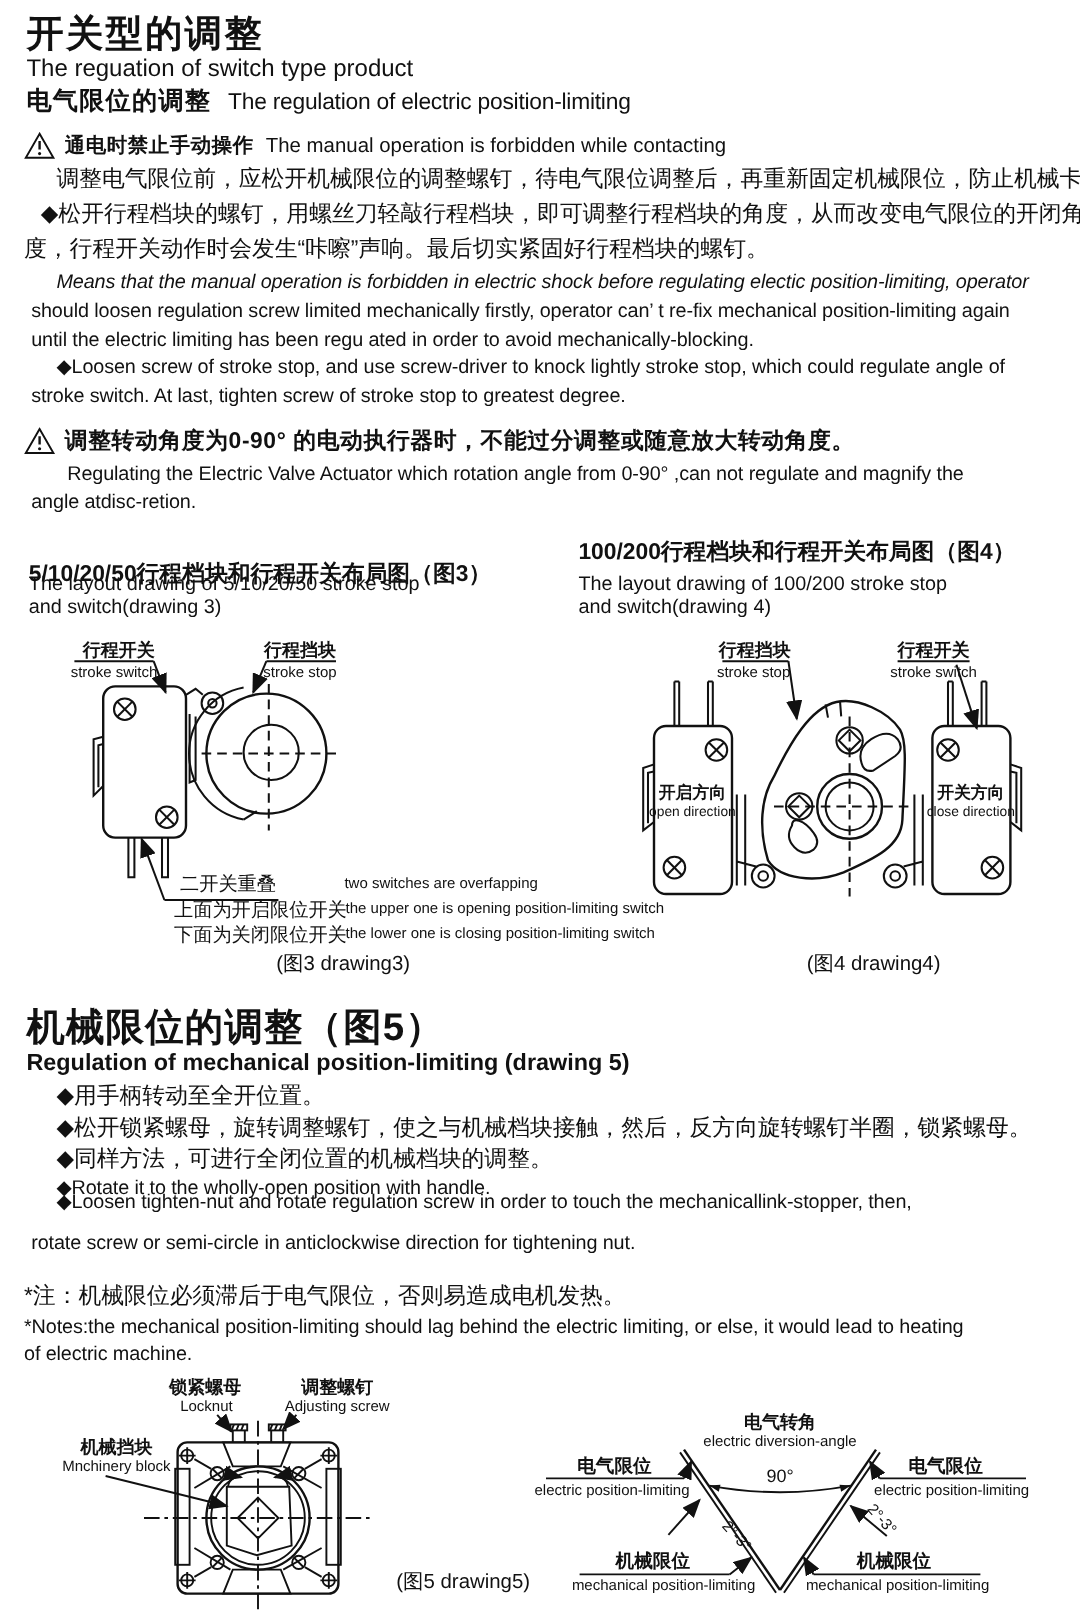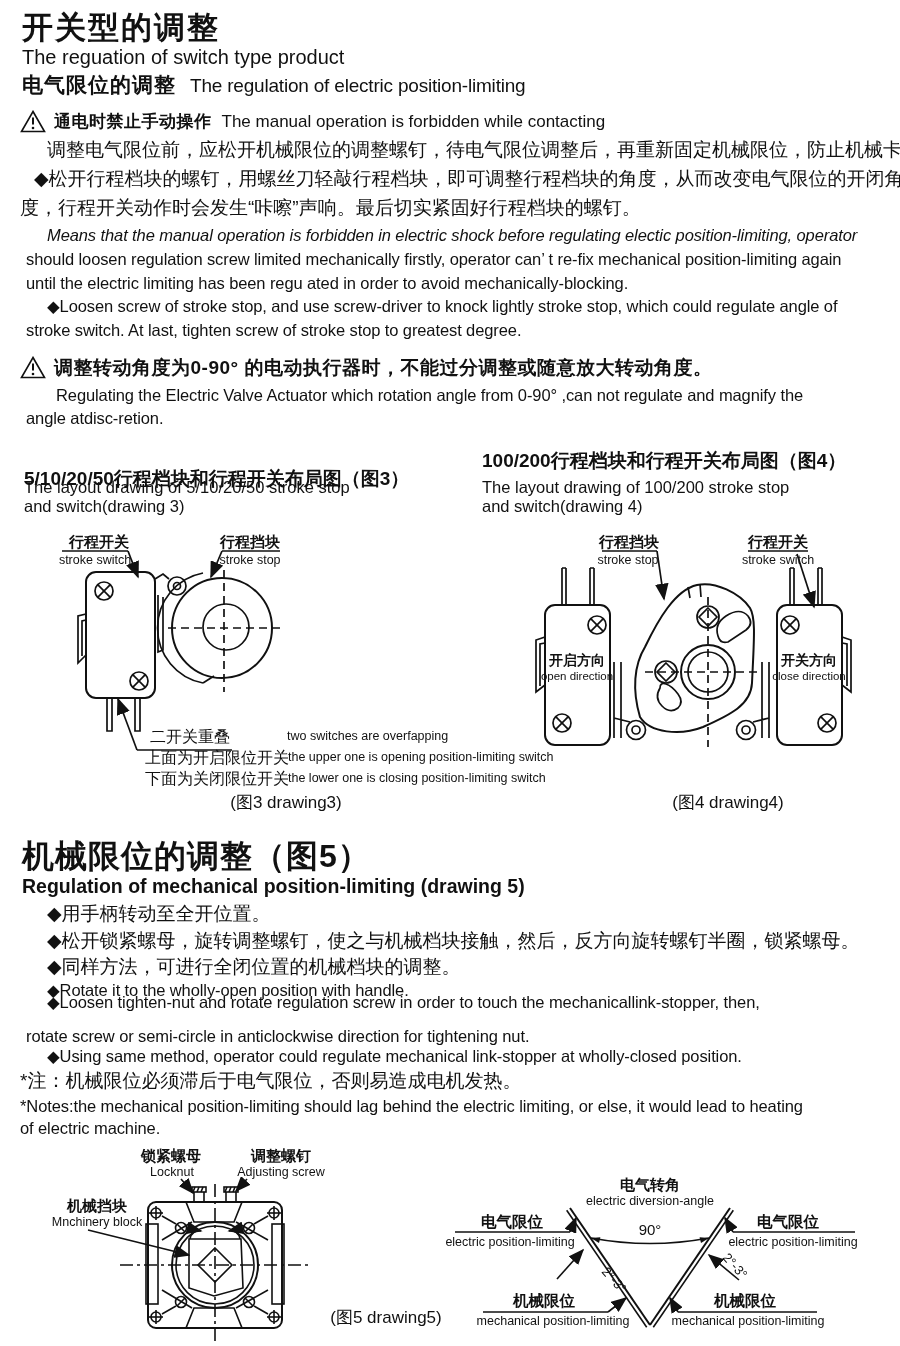--- a/index.html
+++ b/index.html
@@ -197,21 +197,20 @@
   </svg>
 
   <div class="t h2" style="left:22px;top:838px;">机械限位的调整（图5）</div>
   <div class="t h2en" style="left:22px;top:875px;">Regulation of mechanical position-limiting (drawing 5)</div>
   <div class="t cn" style="left:47px;top:903px;">◆用手柄转动至全开位置。</div>
   <div class="t cn" style="left:47px;top:930px;">◆松开锁紧螺母，旋转调整螺钉，使之与机械档块接触，然后，反方向旋转螺钉半圈，锁紧螺母。</div>
   <div class="t cn" style="left:47px;top:956px;">◆同样方法，可进行全闭位置的机械档块的调整。</div>
   <div class="t en" style="left:47px;top:981px;">◆Rotate it to the wholly-open position with handle.</div>
   <div class="t en" style="left:47px;top:969px;margin-top:24px;">◆Loosen tighten-nut and rotate regulation screw in order to touch the mechanicallink-stopper, then,</div>
   <div class="t en" style="left:26px;top:1027px;">rotate screw or semi-circle in anticlockwise direction for tightening nut.</div>
-  <div class="t en" style="left:47px;top:1047px;">◆Using same method, operator could regulate mechanical link-stopper at wholly-closed position.</div>
   <div class="t cn" style="left:20px;top:1070px;">*注：机械限位必须滞后于电气限位，否则易造成电机发热。</div>
   <div class="t en" style="left:20px;top:1097px;">*Notes:the mechanical position-limiting should lag behind the electric limiting, or else, it would lead to heating</div>
   <div class="t en" style="left:20px;top:1119px;">of electric machine.</div>
 
   <svg style="top:1140px;" width="900" height="206" viewBox="0 1140 900 206">
     <defs>
       <marker id="ah2" markerWidth="10" markerHeight="8" refX="9" refY="4" orient="auto">
         <path d="M0,0 L10,4 L0,8 Z" fill="#111"></path>
       </marker>
     </defs>

